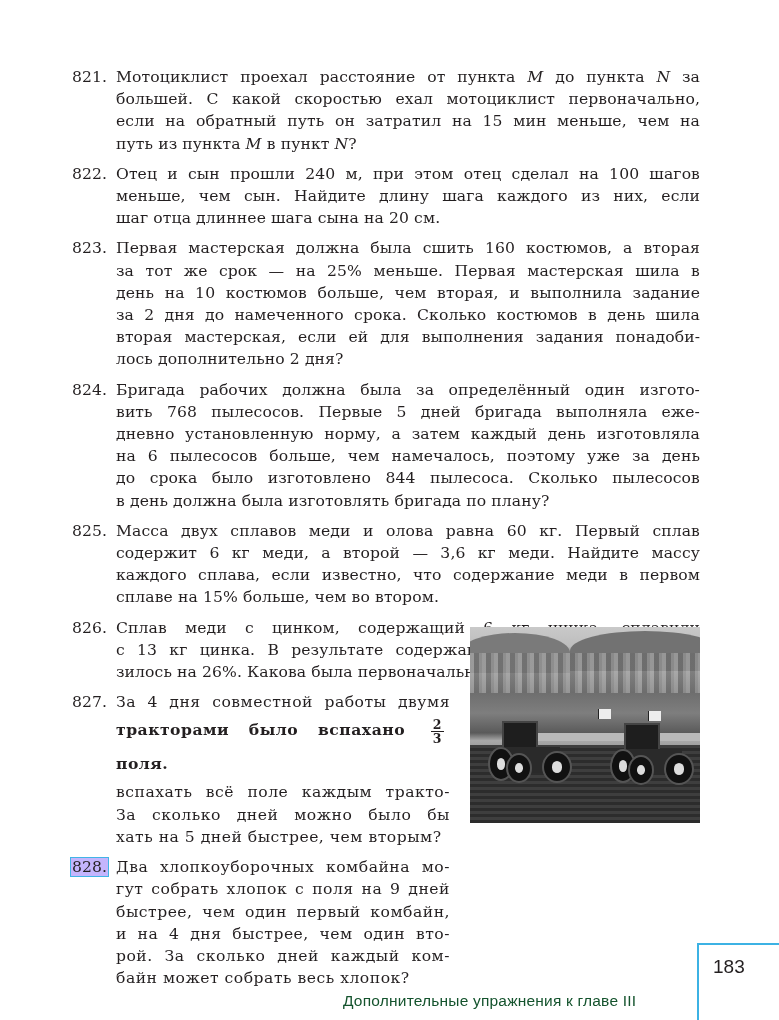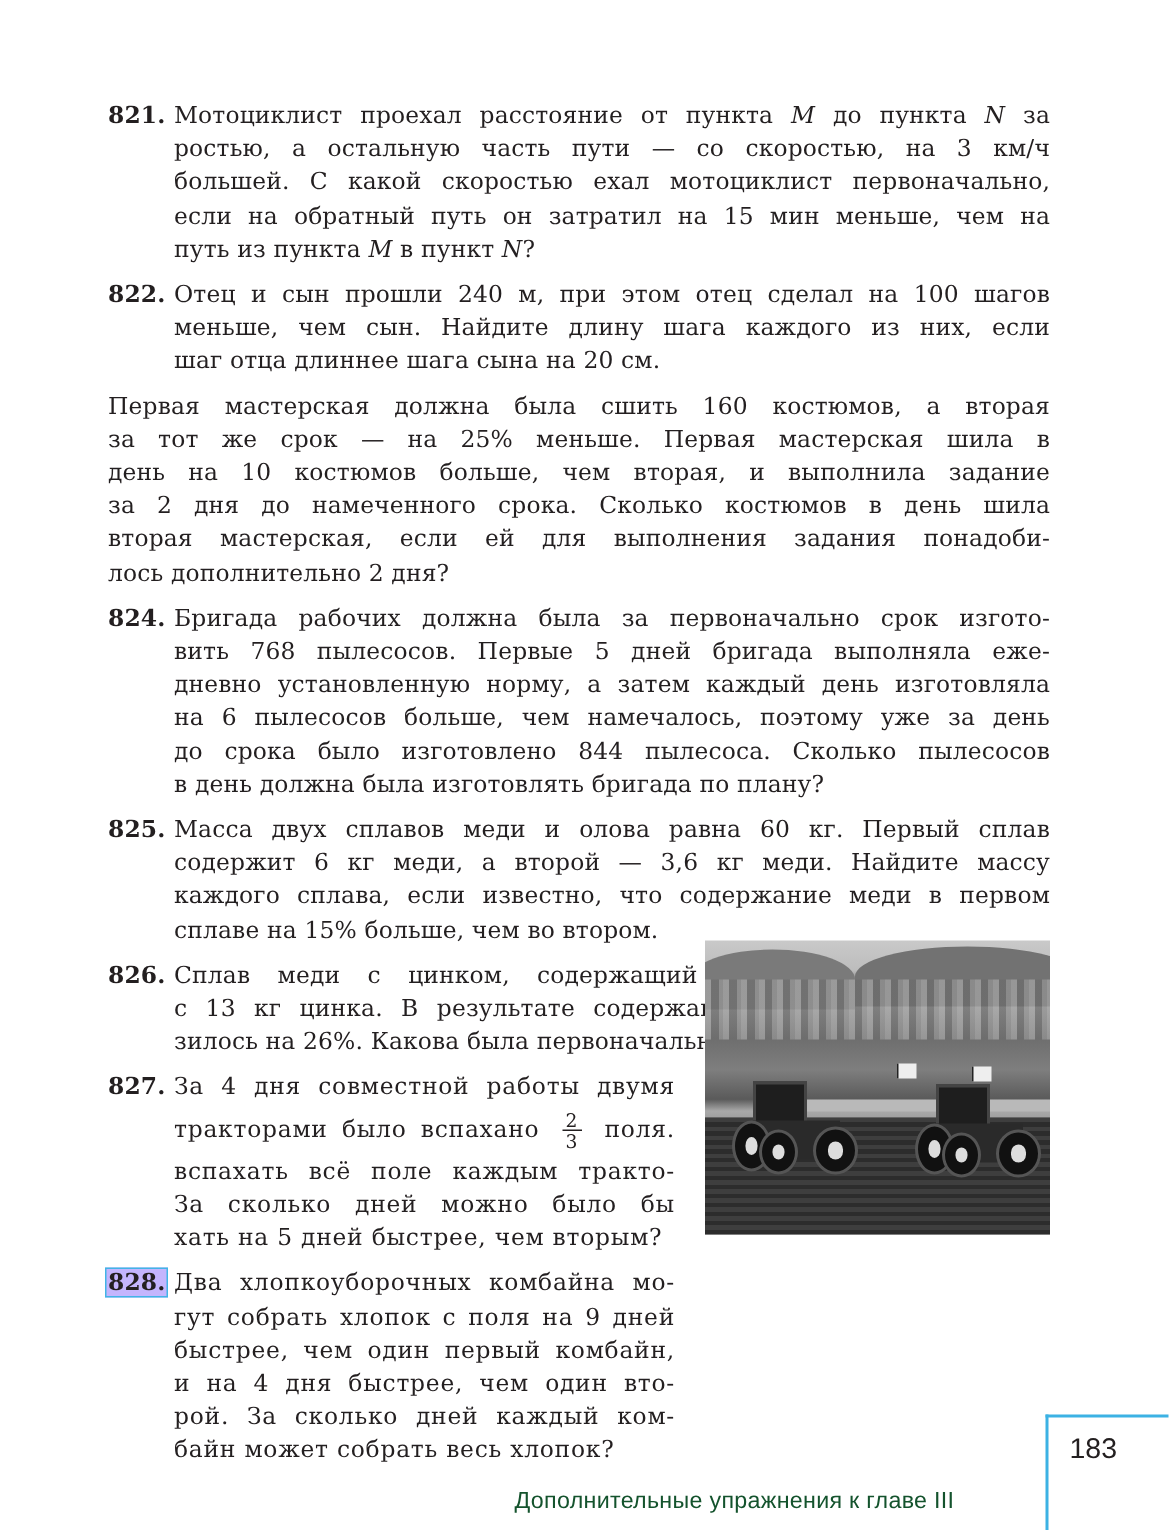--- a/index.html
+++ b/index.html
@@ -2,34 +2,34 @@
 <html><head>
   <meta charset="utf-8">
   <style>
     html, body { margin: 0; padding: 0; }
     body {
       width: 779px; height: 1020px; background: #ffffff; position: relative; overflow: hidden;
       font-family: "DejaVu Serif", "Liberation Serif", serif; color: #231f20;
     }
     .problems { position: absolute; left: 72px; top: 66px; width: 628px; }
     .problem { display: flex; margin-bottom: 8px; font-size: 15.6px; line-height: 22.2px; letter-spacing: 0.1px; }
-    .num { flex: 0 0 44px; font-weight: bold; }
+    .num { flex: 0 0 44px; font-weight: normal; }
     .num .hl {
       display: inline-block; border: 1.5px solid #42b4e6; background: #c4b5fd; padding: 0 1px; line-height: 18px;
       margin-left: -2px;
     }
     .text { flex: 1; text-align: justify; }
     .text .line { display: block; text-align-last: justify; }
     .text .line.last { text-align-last: left; }
     .italic { font-style: italic; }
     .p827, .p828 { width: 378px; }
     .p827 .line, .p828 .line { letter-spacing: 0.5px; }
     .frac { display: inline-flex; flex-direction: column; align-items: center; vertical-align: middle; font-size: 12.5px; line-height: 13px; margin: 0 6px; }
     .frac .n { border-bottom: 1px solid #231f20; padding: 0 2px; }
-    .frac-line { line-height: 34px; }
+    .frac-line { line-height: 34px; font-weight: bold; }
     .photo {
       position: absolute; left: 470px; top: 627px; width: 230px; height: 196px;
       background:
         linear-gradient(180deg, #c9c9c9 0%, #bdbdbd 10%, #8a8a8a 14%, #9b9b9b 22%, #6f6f6f 34%, #7e7e7e 44%, #5a5a5a 54%, #a9a9a9 58%, #9a9a9a 62%, #3d3d3d 70%, #2b2b2b 100%);
       overflow: hidden;
     }
     .photo .hill1 { position: absolute; left: -10px; top: 6px; width: 110px; height: 40px; background: #7a7a7a; border-radius: 50% 50% 0 0; }
     .photo .hill2 { position: absolute; left: 100px; top: 4px; width: 150px; height: 40px; background: #727272; border-radius: 50% 50% 0 0; }
     .photo .town { position: absolute; left: 0; top: 26px; width: 230px; height: 40px; background: repeating-linear-gradient(90deg, #b5b5b5 0 4px, #6a6a6a 4px 9px, #9e9e9e 9px 12px); opacity: 0.55; }
     .photo .field { position: absolute; left: 0; top: 118px; width: 230px; height: 78px; background: repeating-linear-gradient(0deg, #2c2c2c 0 3px, #3e3e3e 3px 6px); }
@@ -59,48 +59,48 @@
     }
   </style>
 </head>
 <body>
 
 <div class="problems" id="problems">
     <div class="problem p821">
       <div class="num"><span>821.</span></div>
       <div class="text">
         <span class="line"><span>Мотоциклист проехал расстояние от пункта </span><span class="italic">M</span><span> до пункта </span><span class="italic">N</span><span> за</span></span>
-        <span class="line"><span>ростью, а остальную часть пути — со скоростью, на 3 км/ч</span></span>
         <span class="line"><span>большей. С какой скоростью ехал мотоциклист первоначально,</span></span>
         <span class="line"><span>если на обратный путь он затратил на 15 мин меньше, чем на</span></span>
         <span class="line last"><span>путь из пункта </span><span class="italic">M</span><span> в пункт </span><span class="italic">N</span><span>?</span></span>
       </div>
     </div>
     <div class="problem p822">
       <div class="num"><span>822.</span></div>
       <div class="text">
         <span class="line"><span>Отец и сын прошли 240 м, при этом отец сделал на 100 шагов</span></span>
         <span class="line"><span>меньше, чем сын. Найдите длину шага каждого из них, если</span></span>
         <span class="line last"><span>шаг отца длиннее шага сына на 20 см.</span></span>
       </div>
     </div>
     <div class="problem p823">
+      <div class="num"><span>823.</span></div>
       <div class="text">
         <span class="line"><span>Первая мастерская должна была сшить 160 костюмов, а вторая</span></span>
         <span class="line"><span>за тот же срок — на 25% меньше. Первая мастерская шила в</span></span>
         <span class="line"><span>день на 10 костюмов больше, чем вторая, и выполнила задание</span></span>
         <span class="line"><span>за 2 дня до намеченного срока. Сколько костюмов в день шила</span></span>
         <span class="line"><span>вторая мастерская, если ей для выполнения задания понадоби-</span></span>
         <span class="line last"><span>лось дополнительно 2 дня?</span></span>
       </div>
     </div>
     <div class="problem p824">
       <div class="num"><span>824.</span></div>
       <div class="text">
-        <span class="line"><span>Бригада рабочих должна была за первоначально срок изгото-</span></span>
+        <span class="line"><span>Бригада рабочих должна была за определённый один изгото-</span></span>
         <span class="line"><span>вить 768 пылесосов. Первые 5 дней бригада выполняла еже-</span></span>
         <span class="line"><span>дневно установленную норму, а затем каждый день изготовляла</span></span>
         <span class="line"><span>на 6 пылесосов больше, чем намечалось, поэтому уже за день</span></span>
         <span class="line"><span>до срока было изготовлено 844 пылесоса. Сколько пылесосов</span></span>
         <span class="line last"><span>в день должна была изготовлять бригада по плану?</span></span>
       </div>
     </div>
     <div class="problem p825">
       <div class="num"><span>825.</span></div>
       <div class="text">

